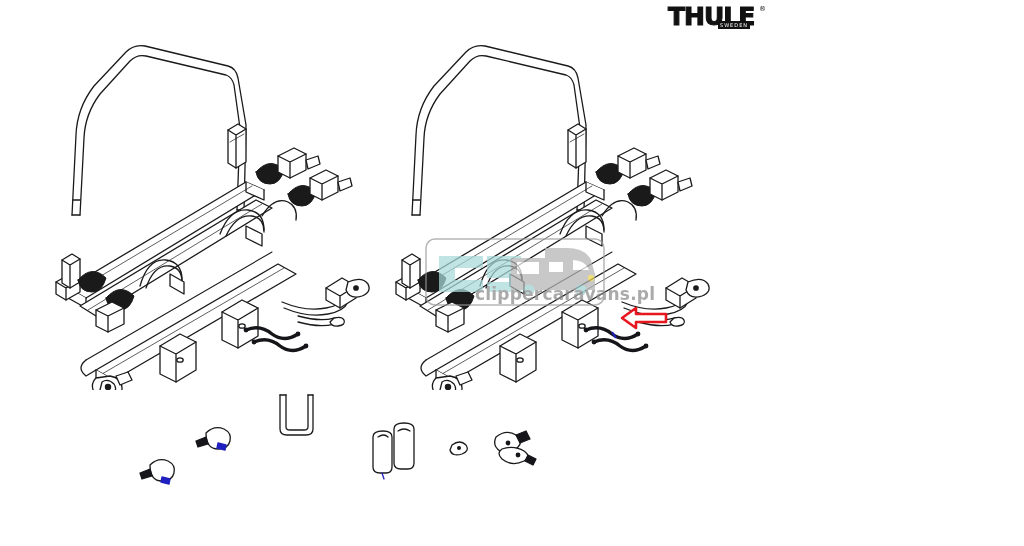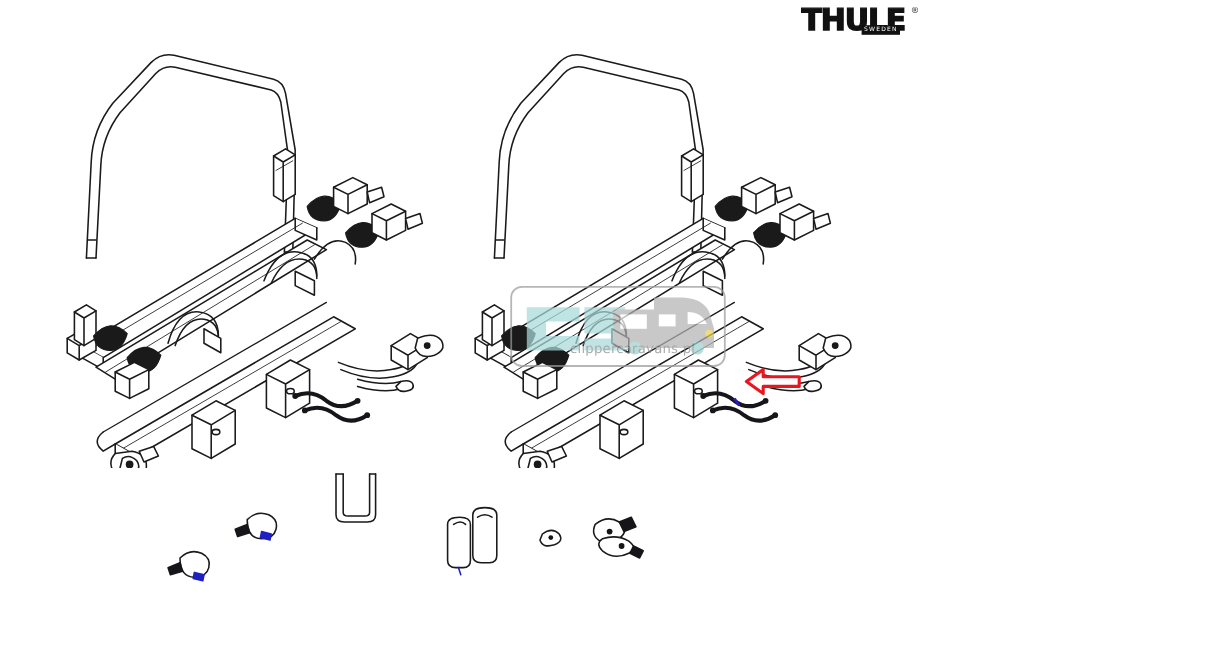--- a/index.html
+++ b/index.html
@@ -45,22 +45,23 @@
 
   
   #watermark{
     position:absolute;left:425px;top:238px;width:180px;height:68px;
     opacity:0.72;pointer-events:none;
   }
   #watermark svg{display:block;width:100%;height:100%;position:absolute;left:0;top:0;}
   #watermark .wm-text{
     position:absolute;left:50px;top:46px;
     font-family:"DejaVu Sans",sans-serif;
-    font-size:11px;color:#8a8a8a;letter-spacing:0.2px;
+    font-size:17px;color:#8a8a8a;letter-spacing:0.2px;
     white-space:nowrap;
+    font-weight:bold;
   }
 </style>
 </head>
 <body>
 
 <div id="stage">
 
   <div id="thule-logo">
     <span class="wordmark">THULE</span>
     <span class="reg">®</span>

